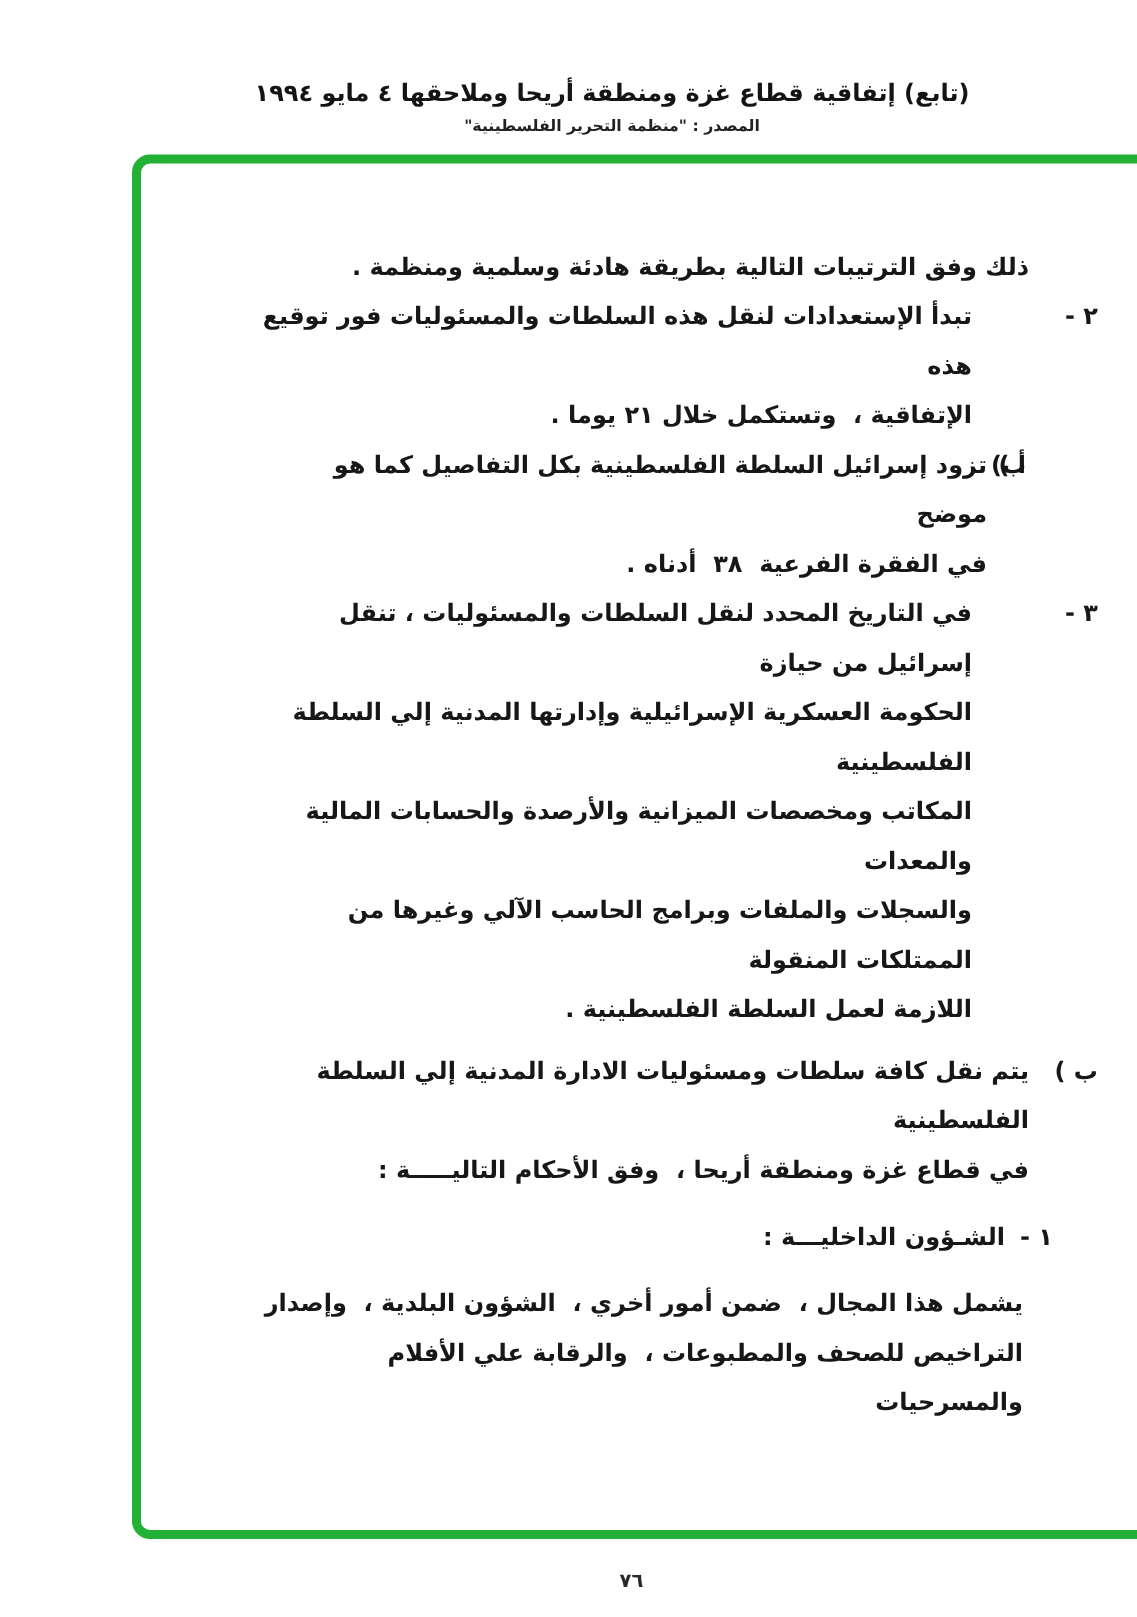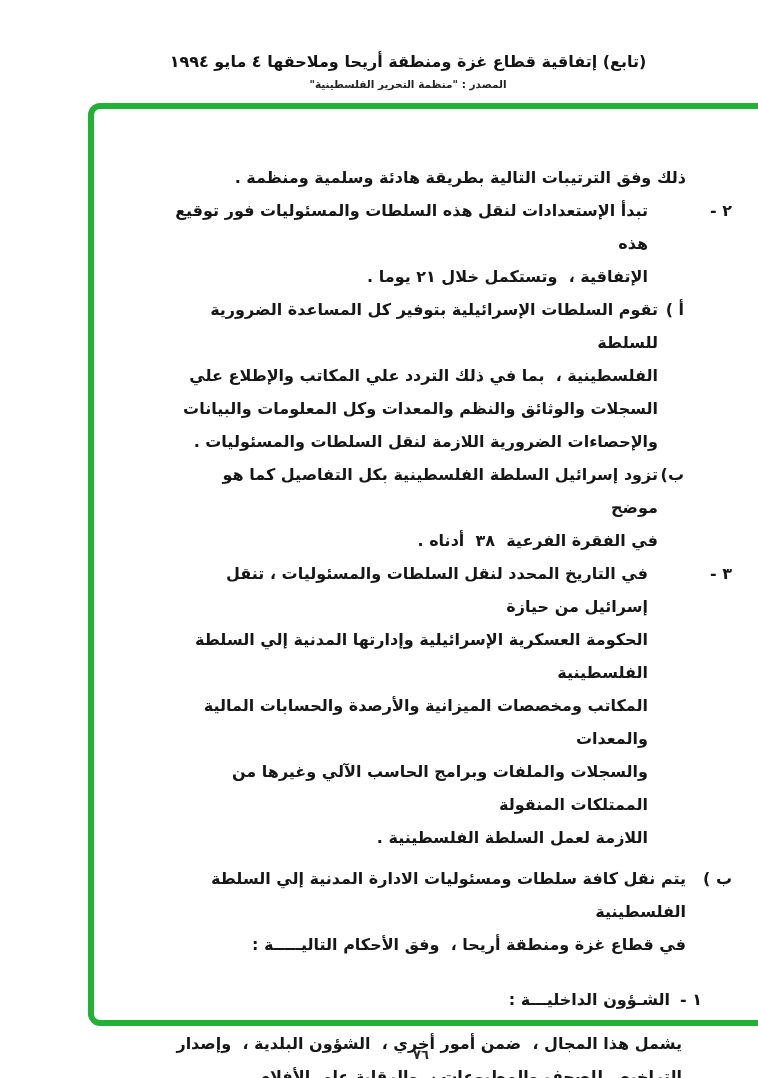--- a/index.html
+++ b/index.html
@@ -74,21 +74,21 @@
   
   .num-item { padding-right: 84px; }
   .num-item > .marker { letter-spacing: 18px; }
   
   .sub-item { margin-right: 48px; padding-right: 26px; }
   .sub-item > .marker { letter-spacing: 4px; }
   
   .item-b { padding-right: 46px; margin-top: 8px; }
   .item-b > .marker { letter-spacing: 7px; }
   
-  .heading { margin-right: 30px; margin-top: 22px; }
+  .heading { margin-right: 30px; margin-top: 12px; }
   .heading > .marker { position: static; letter-spacing: 4px; margin-left: 10px; }
   
   .p-last { margin-right: 50px; margin-top: 11px; }
   
   .page-number {
     position: absolute;
     bottom: 16px;
     left: 0;
     right: 16px;
     text-align: center;
@@ -116,24 +116,20 @@
       </div>
 
       <div class="para num-item">
         <span class="marker">٢ -</span>
         <span class="ptext">تبدأ الإستعدادات لنقل هذه السلطات والمسئوليات فور توقيع هذه
 الإتفاقية ،  وتستكمل خلال ٢١ يوما .</span>
       </div>
 
       <div class="para sub-item">
         <span class="marker">أ )</span>
-        <span class="ptext">تقوم السلطات الإسرائيلية بتوفير كل المساعدة الضرورية للسلطة
-الفلسطينية ،  بما في ذلك التردد علي المكاتب والإطلاع علي
-السجلات والوثائق والنظم والمعدات وكل المعلومات والبيانات
-والإحصاءات الضرورية اللازمة لنقل السلطات والمسئوليات .</span>
       </div>
 
       <div class="para sub-item">
         <span class="marker">ب)</span>
         <span class="ptext">تزود إسرائيل السلطة الفلسطينية بكل التفاصيل كما هو موضح
 في الفقرة الفرعية  ٣٨  أدناه .</span>
       </div>
 
       <div class="para num-item">
         <span class="marker">٣ -</span>

